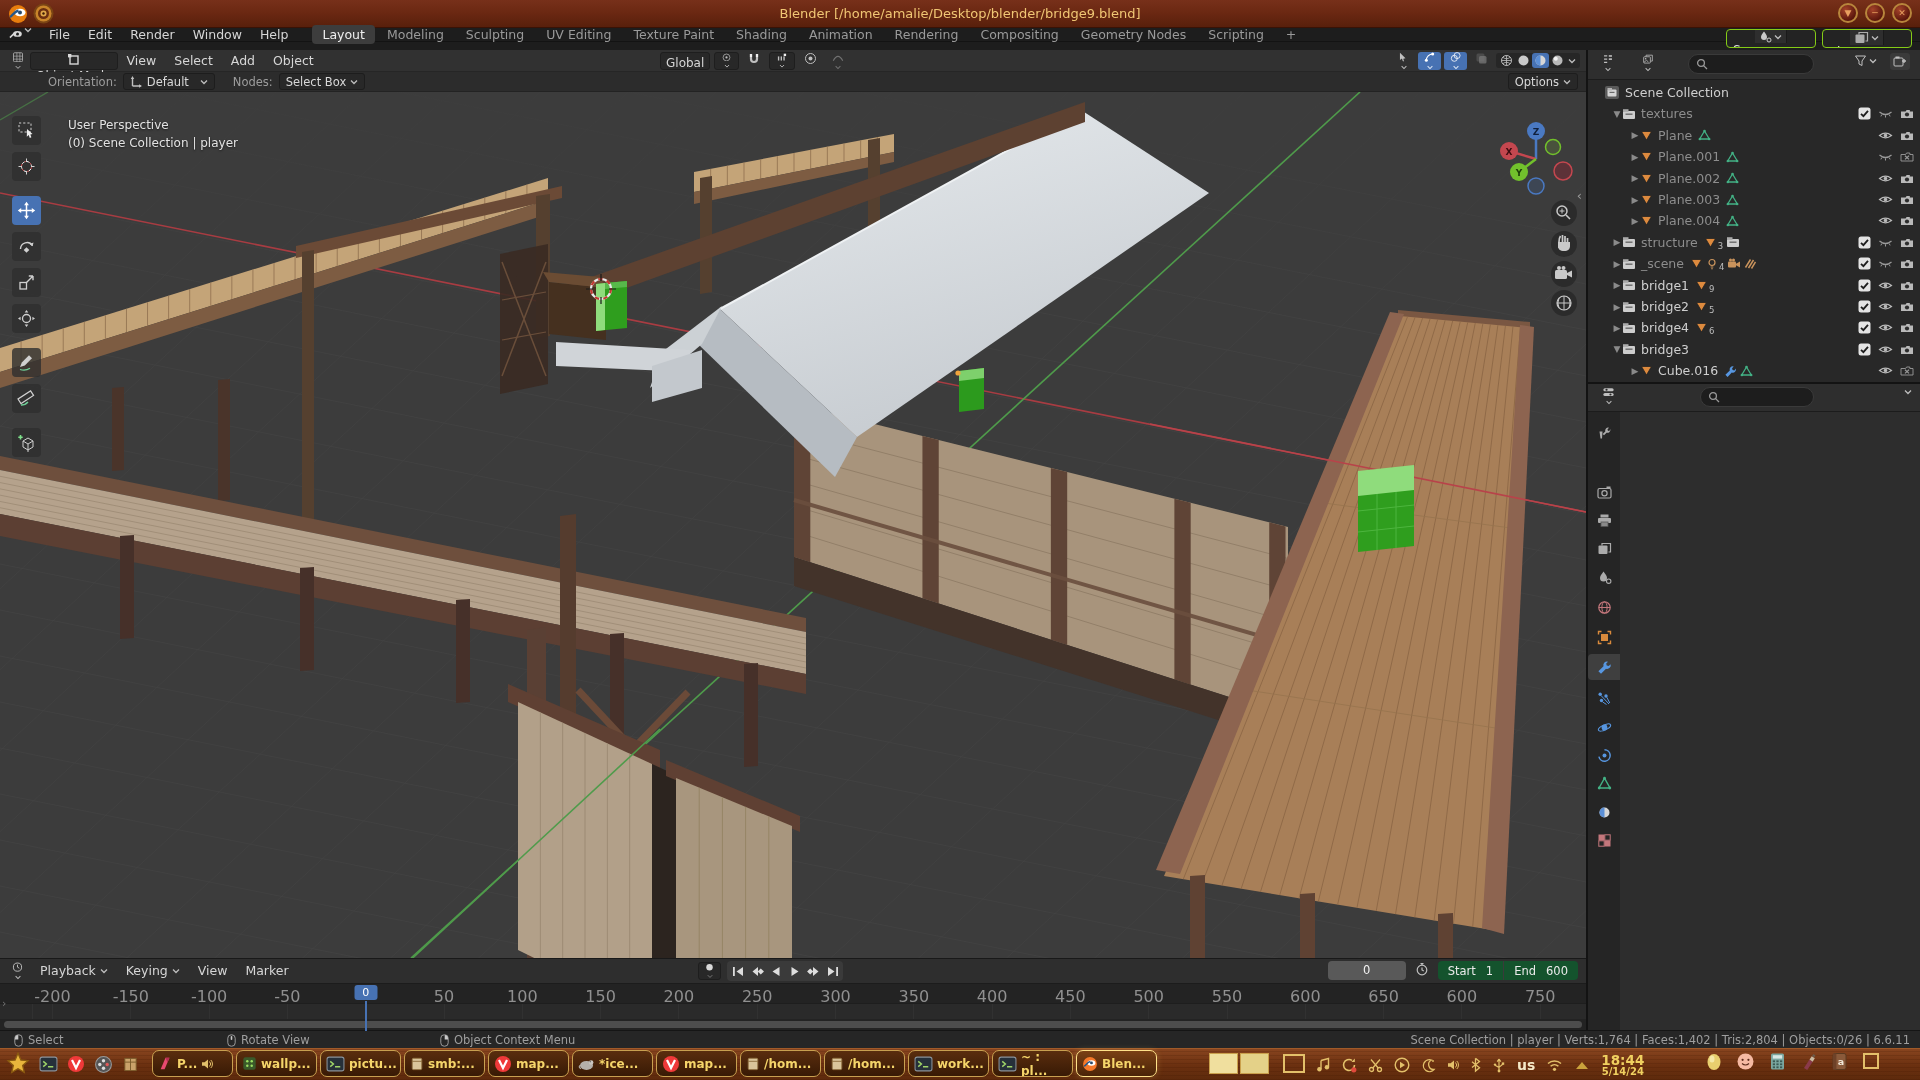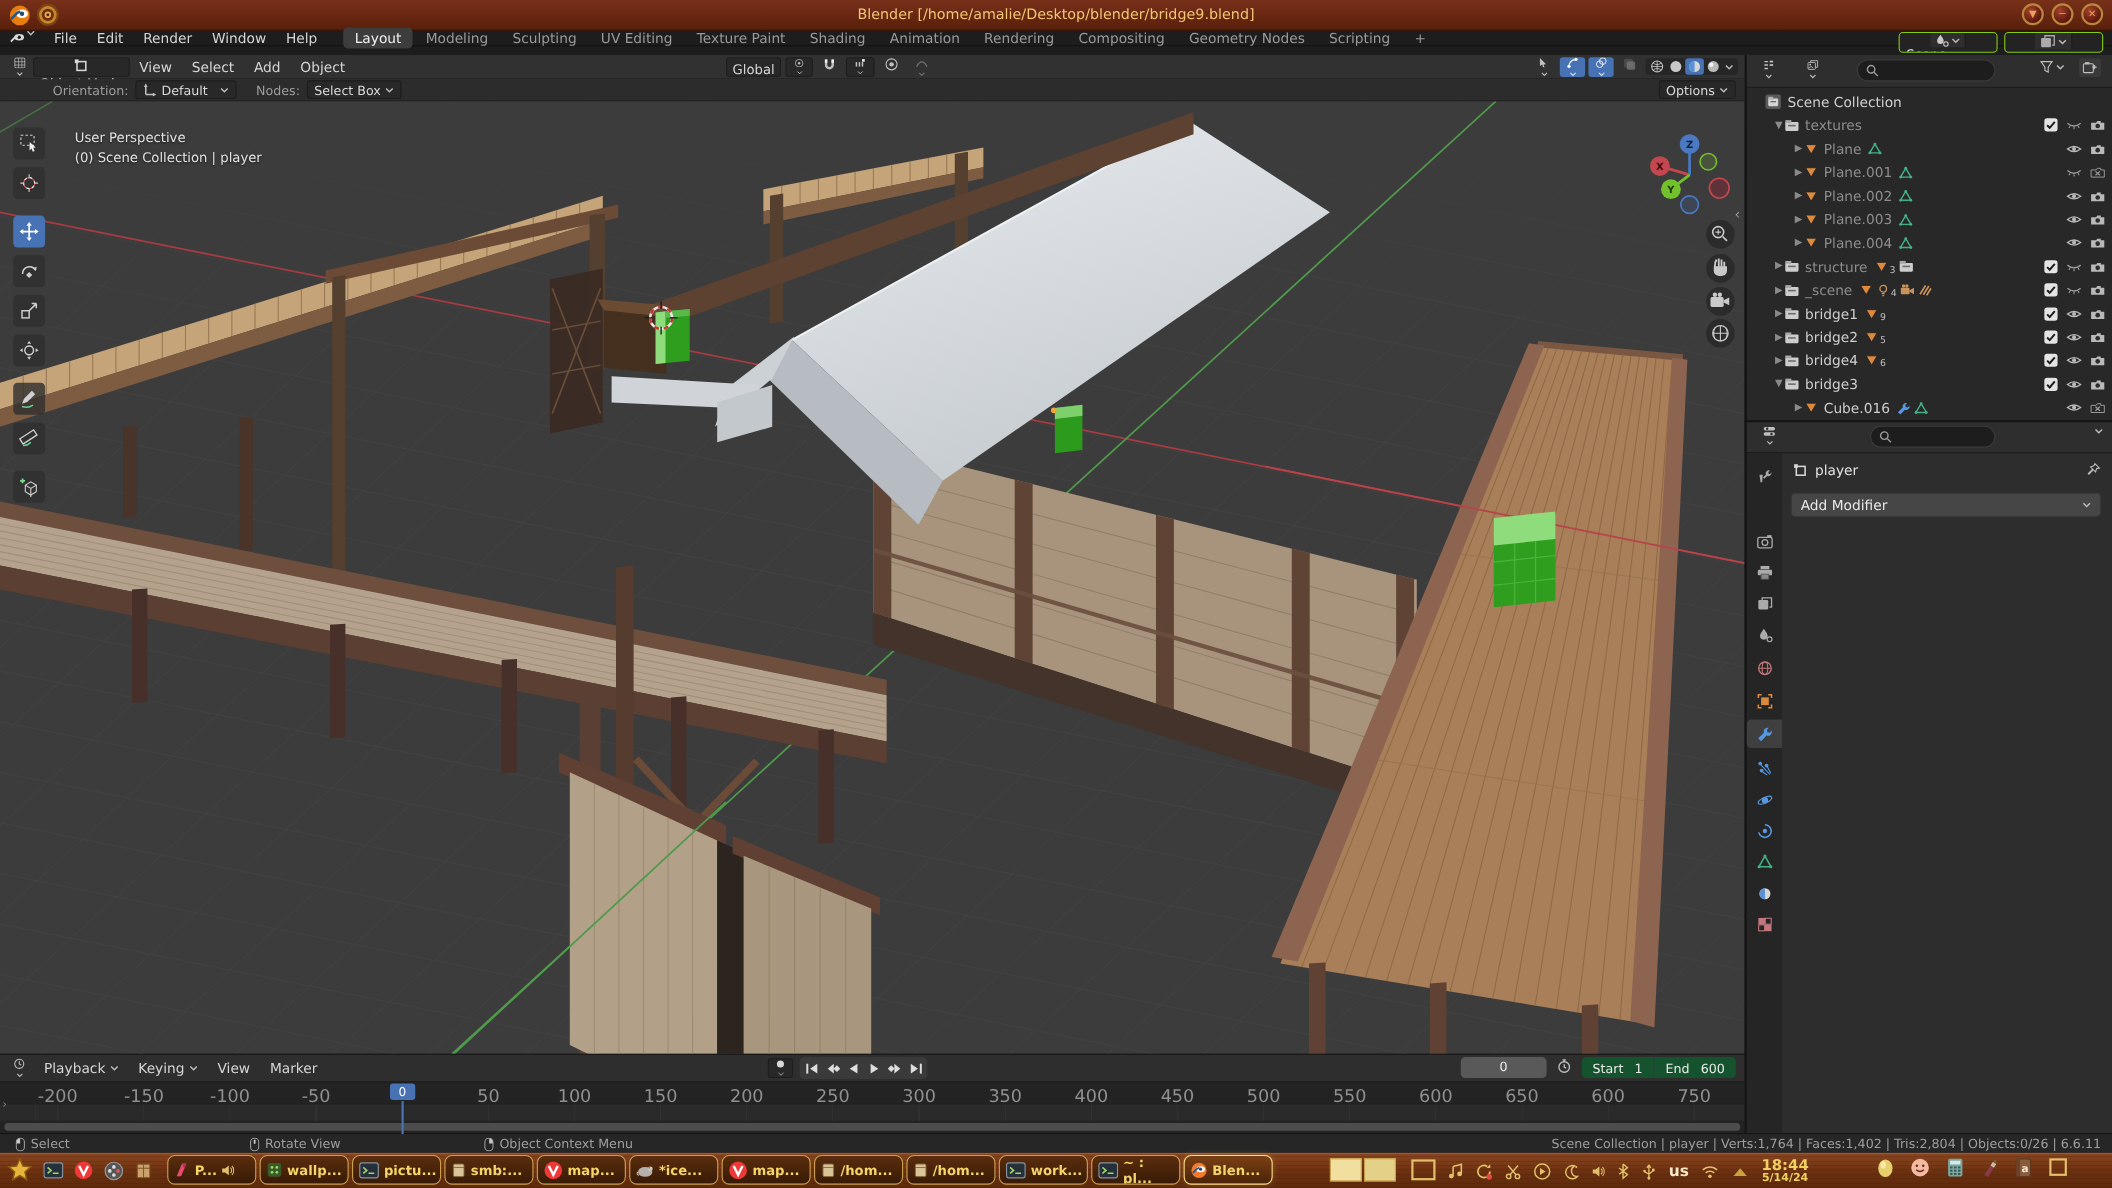--- a/index.html
+++ b/index.html
@@ -1577,44 +1577,20 @@
         </div>
         <div class="pr-tab" style="top: 415px;">
           <svg width="15" height="15" viewBox="0 0 15 15">
             <rect x="1.5" y="1.5" width="6" height="6" fill="#c4777c"></rect>
             <rect x="7.5" y="7.5" width="6" height="6" fill="#c4777c"></rect>
             <rect x="1.8" y="7.8" width="5.4" height="5.4" fill="none" stroke="#c4777c"></rect>
             <rect x="7.8" y="1.8" width="5.4" height="5.4" fill="none" stroke="#c4777c"></rect>
           </svg>
         </div>
       </div>
-    <div class="pr-content">
-      <div class="pr-crumb">
-        <span id="crumbIco">
-            <svg width="13" height="13" viewBox="0 0 13 13">
-              <rect x="3" y="3" width="8" height="8" fill="none" stroke="#d8d8d8" stroke-width="1.4"></rect>
-              <rect x="1" y="1" width="3.4" height="3.4" fill="#d8d8d8"></rect>
-            </svg>
-          </span>
-        <span>player</span>
-      </div>
-      <span class="pr-pin" id="prPin">
-          <svg width="13" height="13" viewBox="0 0 13 13">
-            <path d="M7.5 1.5l4 4-2.5.5-1 3-2-2L2 11l-.5-.5 4-4-2-2 3-1Z" fill="none" stroke="#b9b9b9"></path>
-          </svg>
-        </span>
-      <div class="add-mod">
-        <span>Add Modifier</span>
-        <span class="chev" id="amChev">
-            <svg width="8" height="6" viewBox="0 0 8 6">
-              <path d="M1 1.5l3 3 3-3" fill="none" stroke="#bdbdbd" stroke-width="1.3"></path>
-            </svg>
-          </span>
-      </div>
-    </div>
   </div>
 
   <div class="statusbar">
     <div id="sbHints">
         <div class="sb-hint" style="left: 14px;">
           <span>
             <svg width="9" height="13" viewBox="0 0 9 13">
               <rect x=".8" y=".8" width="7.4" height="11.4" rx="3.4" fill="none" stroke="#9a9a9a"></rect>
               <path d="M1 4.5a3.5 3.5 0 0 1 3.3-3.5v4.5H1Z" fill="#c9c9c9"></path>
             </svg>

